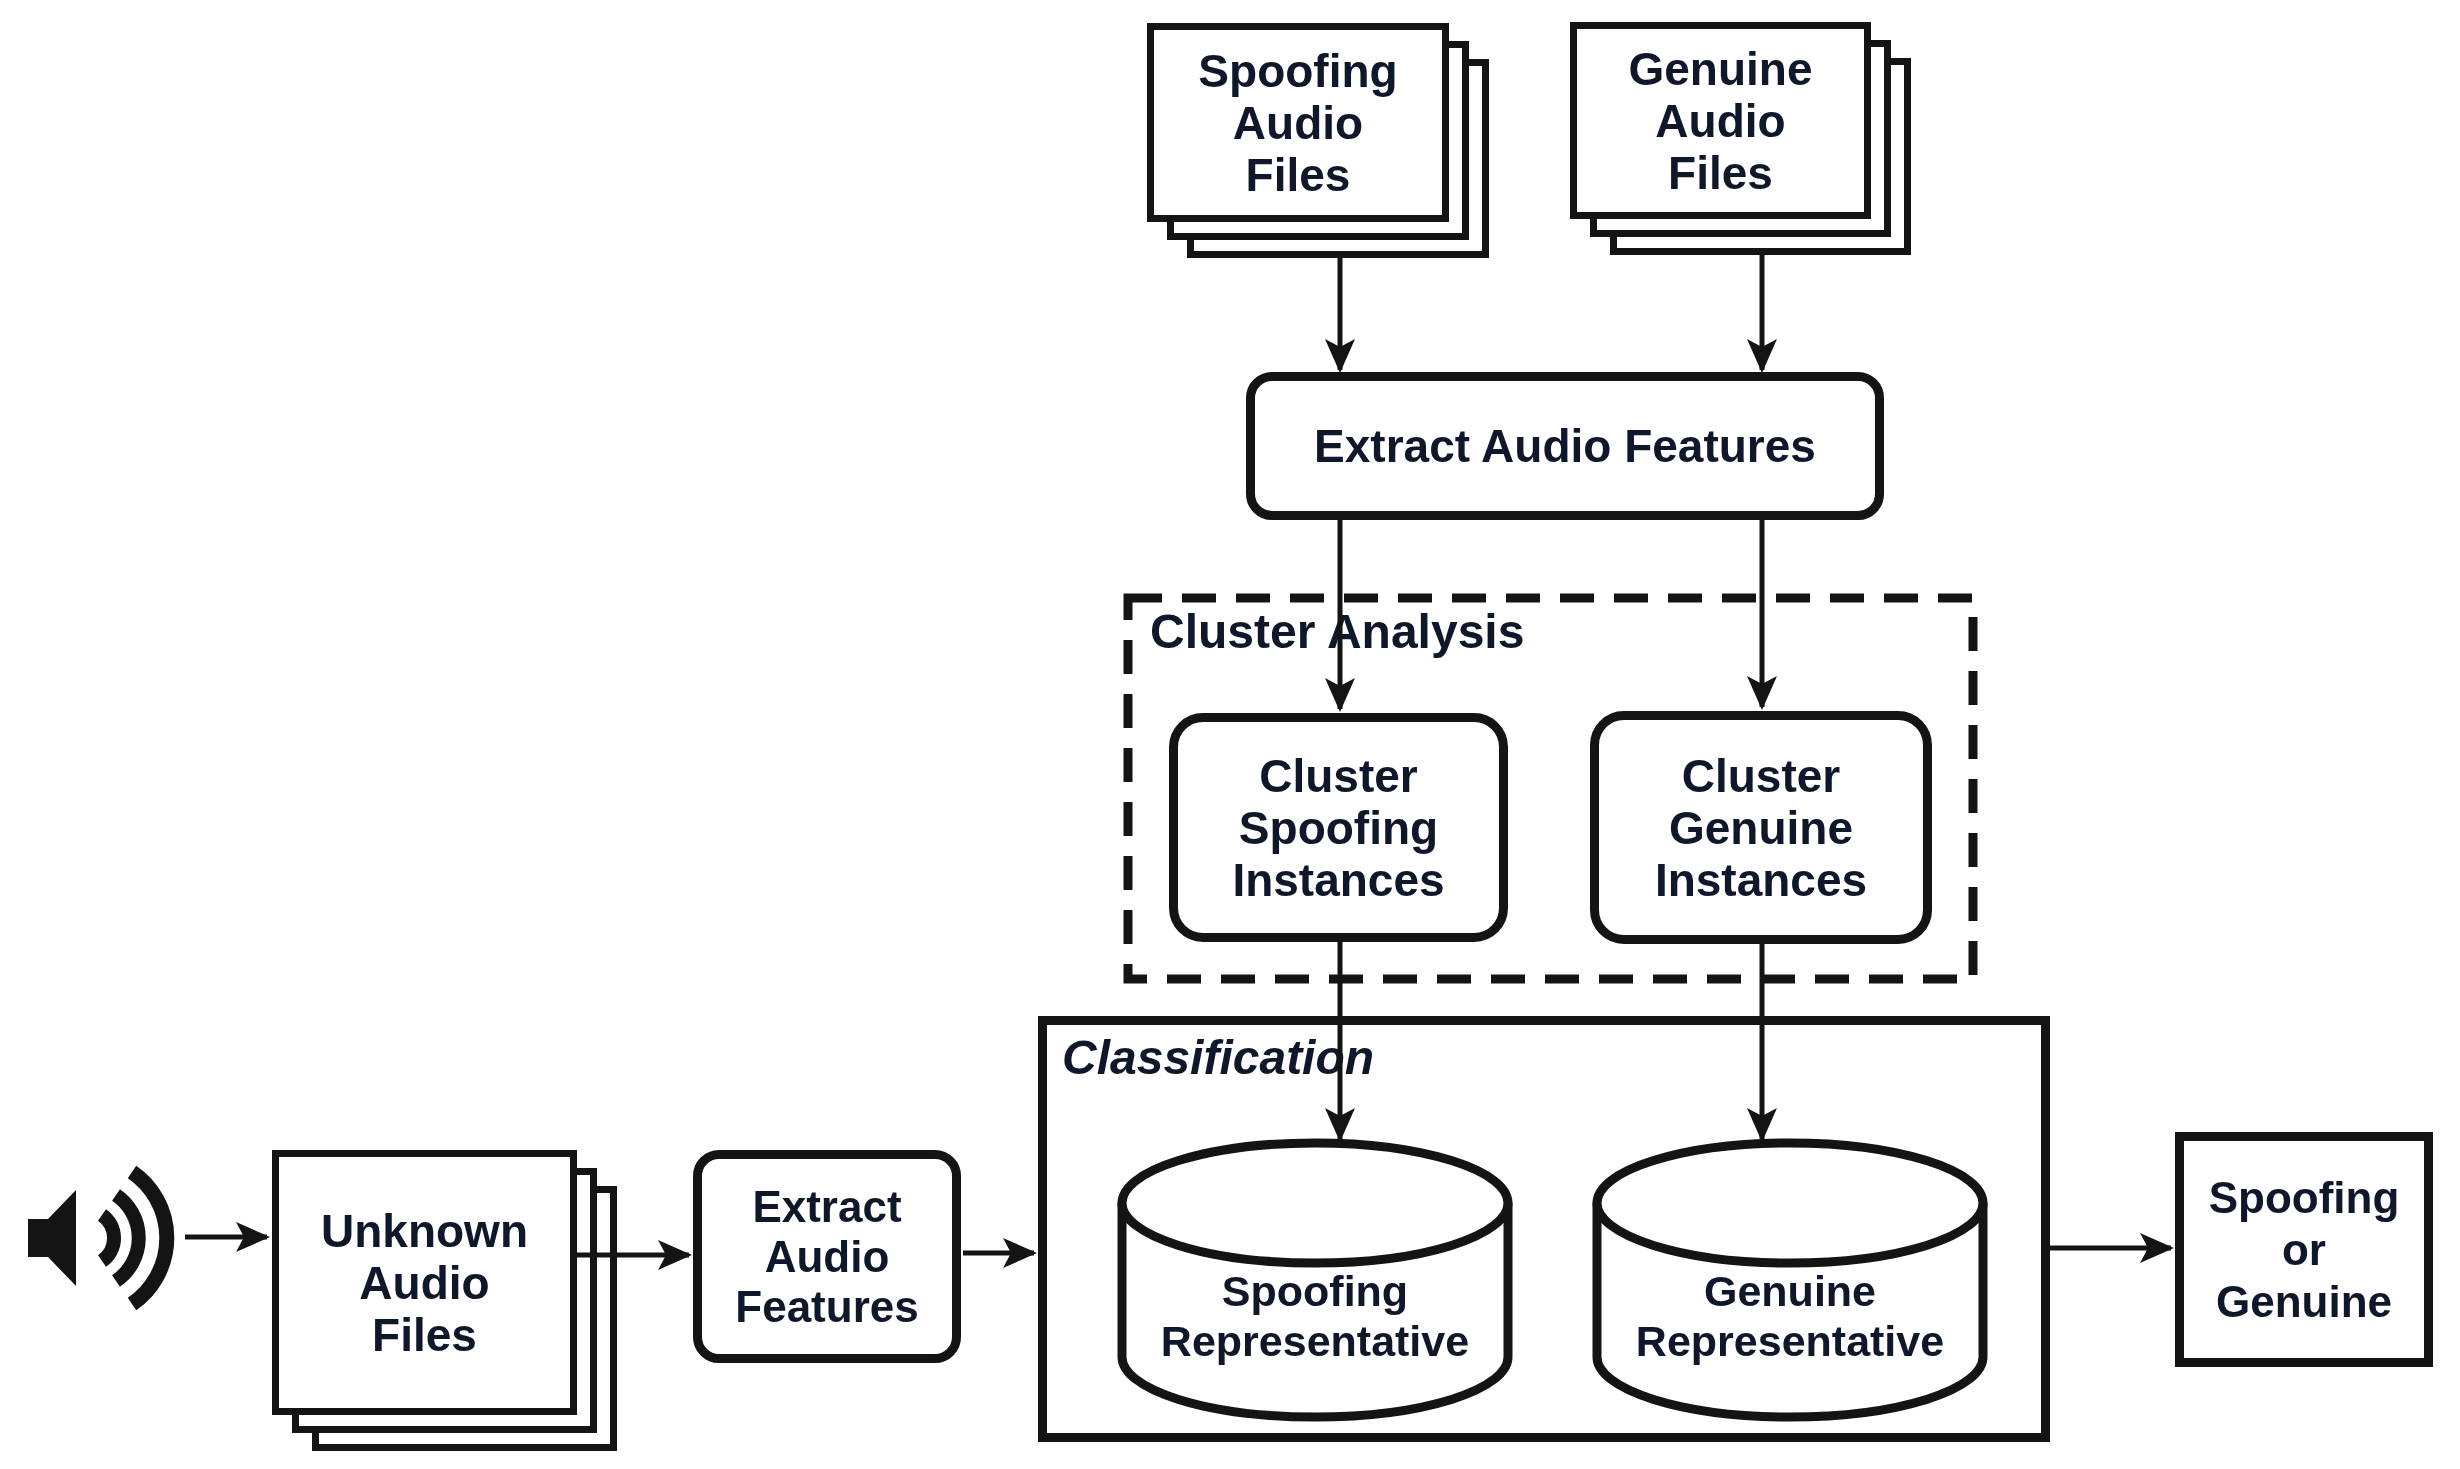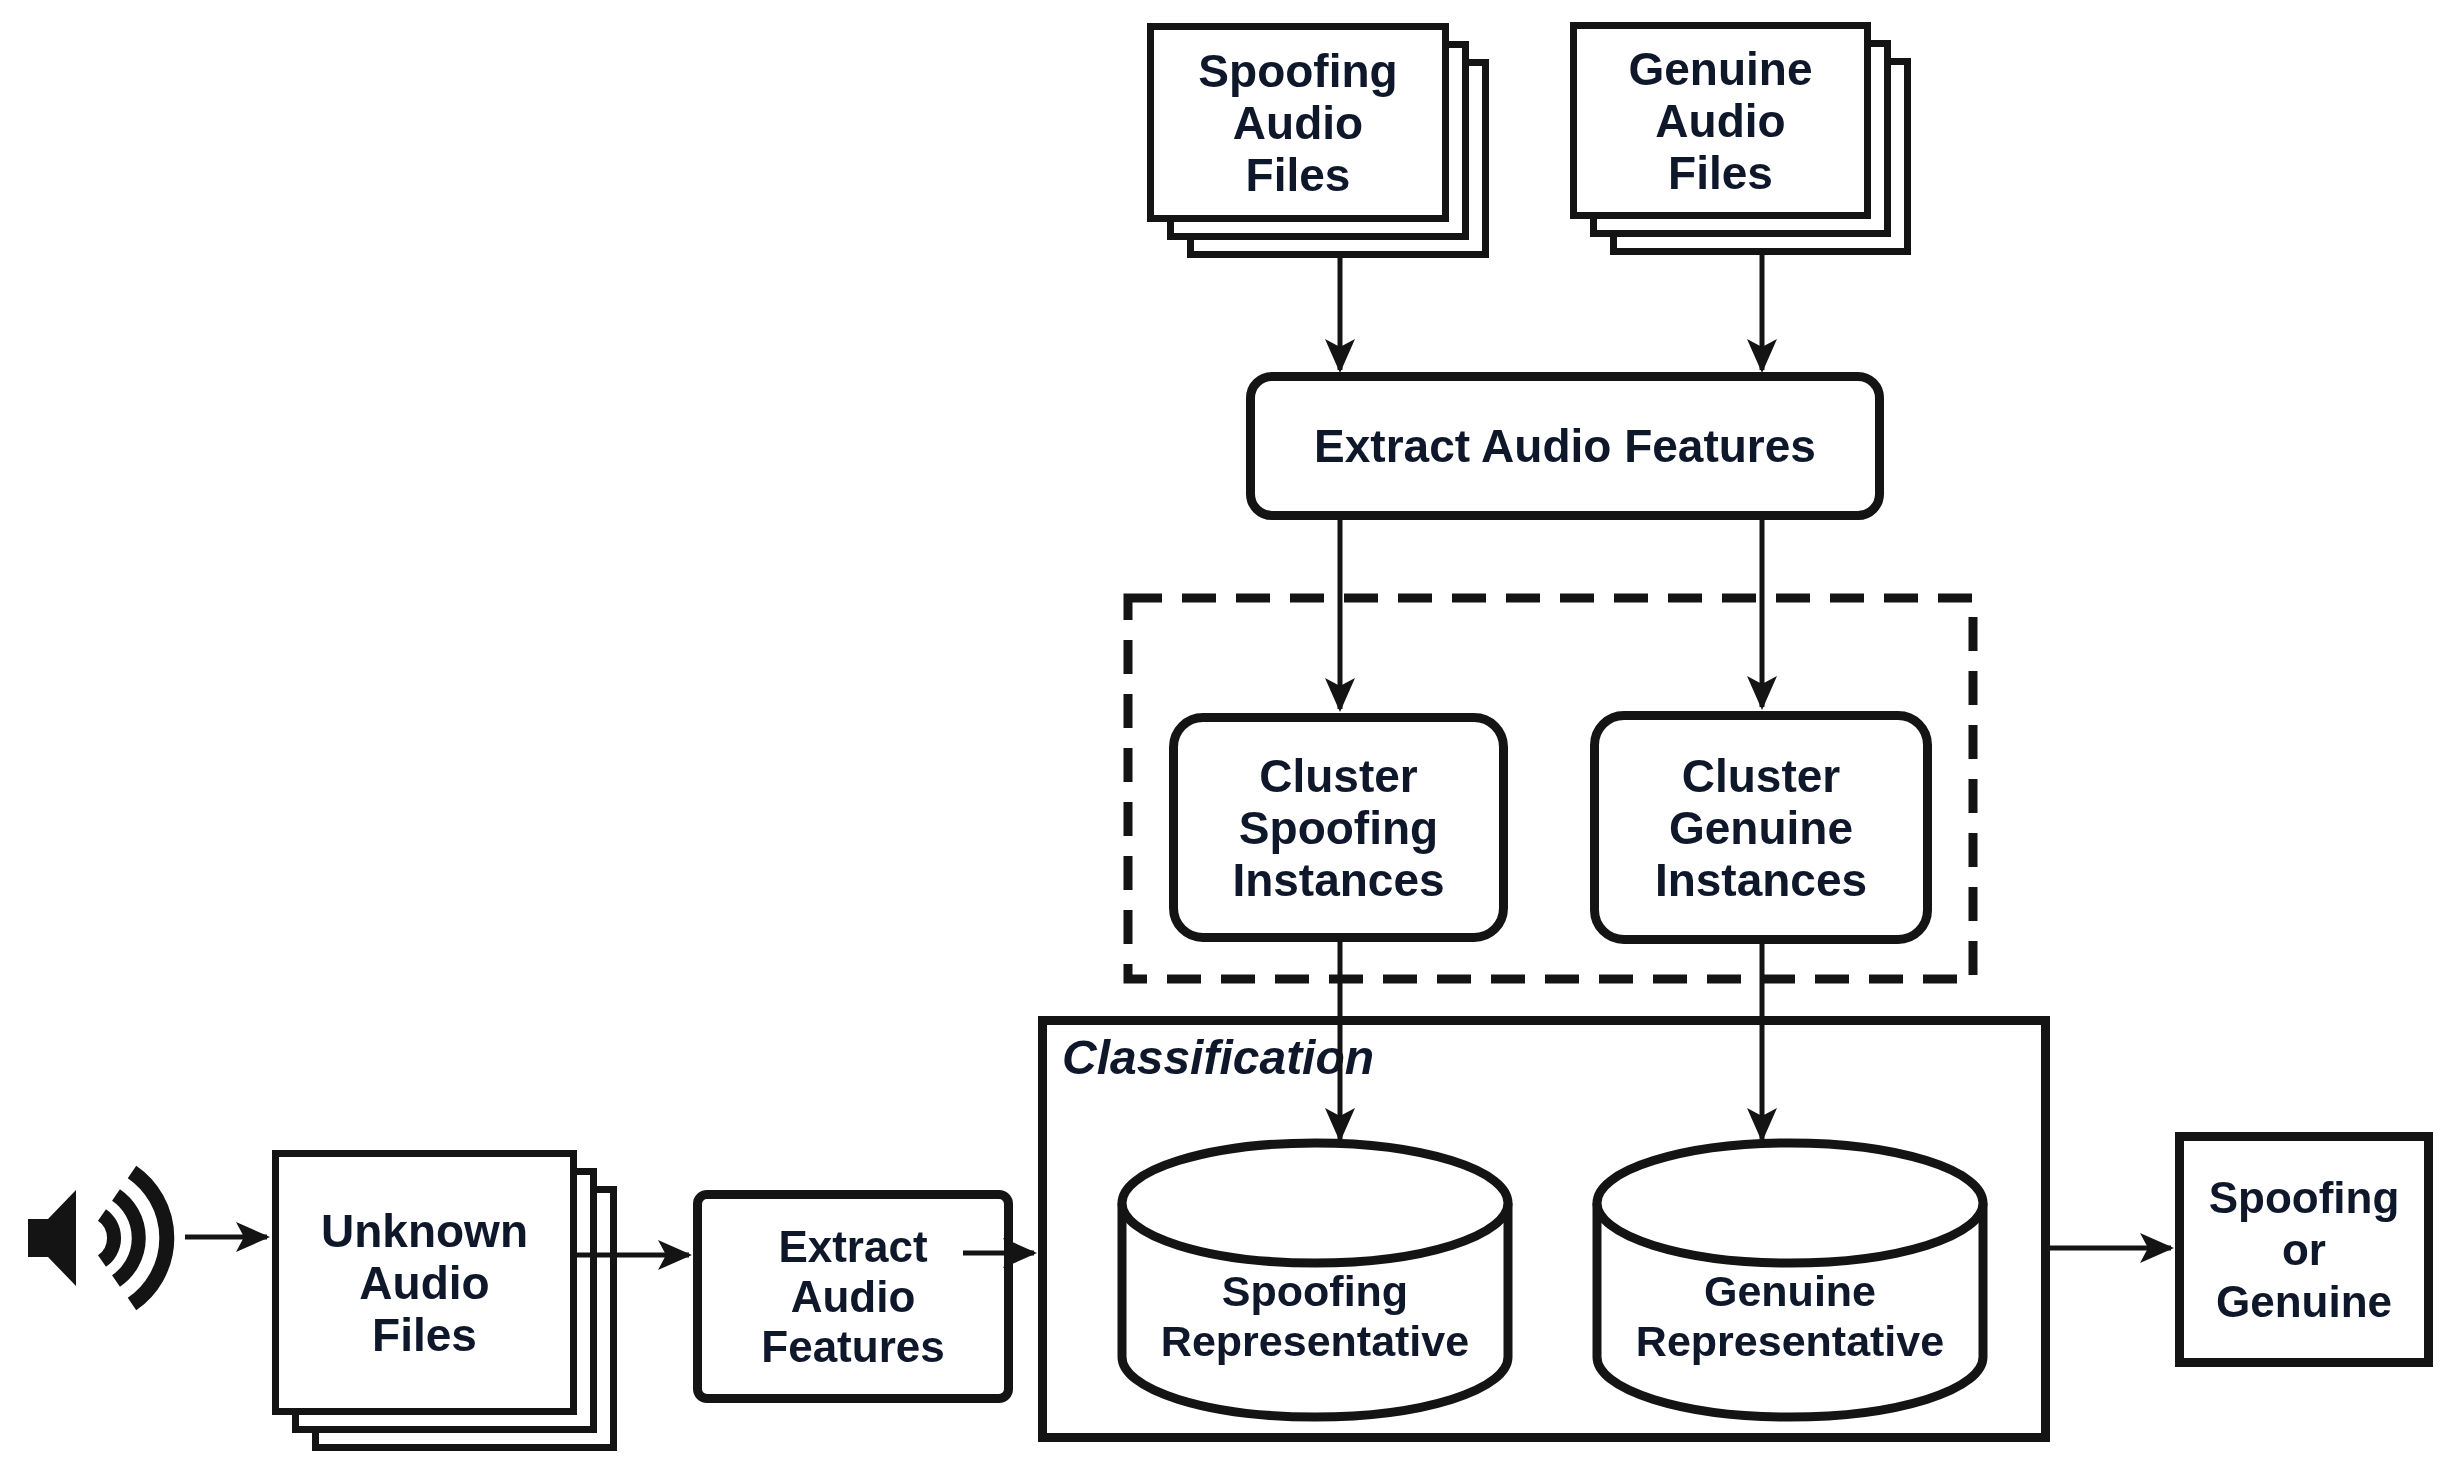--- a/index.html
+++ b/index.html
@@ -53,20 +53,21 @@
 Files</div>
 
   <div class="stack-layer" style="left:1610px;top:58px;width:301px;height:197px;"></div>
   <div class="stack-layer" style="left:1590px;top:40px;width:301px;height:197px;"></div>
   <div class="node stack-front" style="left:1570px;top:22px;width:301px;height:197px;">Genuine
 Audio
 Files</div>
 
   <div class="node" style="left:1246px;top:372px;width:638px;height:148px;border-radius:26px;">Extract Audio Features</div>
 
+  <div class="floating-label" style="left:1150px;top:606px;">Cluster Analysis</div>
   <div class="node rounded" style="left:1169px;top:713px;width:339px;height:229px;border-radius:34px;">Cluster
 Spoofing
 Instances</div>
   <div class="node rounded" style="left:1590px;top:711px;width:342px;height:233px;border-radius:34px;">Cluster
 Genuine
 Instances</div>
 
   <div class="frame" style="left:1038px;top:1016px;width:1012px;height:426px;"></div>
   <div class="floating-label" style="left:1062px;top:1032px;font-style:italic;">Classification</div>
 
@@ -74,21 +75,21 @@
 Representative</div>
   <div class="db-label" style="left:1597px;top:1266px;width:386px;height:110px;">Genuine
 Representative</div>
 
   <div class="stack-layer" style="left:312px;top:1186px;width:305px;height:265px;"></div>
   <div class="stack-layer" style="left:292px;top:1168px;width:305px;height:265px;"></div>
   <div class="node stack-front" style="left:272px;top:1150px;width:305px;height:265px;">Unknown
 Audio
 Files</div>
 
-  <div class="node" style="left:693px;top:1150px;width:320px;height:213px;border-radius:14px;font-size:44px;line-height:50px;margin-top:40px;">Extract
+  <div class="node" style="left:693px;top:1150px;width:268px;height:213px;border-radius:26px;font-size:44px;line-height:50px;">Extract
 Audio
 Features</div>
 
   <div class="node" style="left:2175px;top:1132px;width:258px;height:235px;font-size:44px;line-height:52px;">Spoofing
 or
 Genuine</div>
 
   <svg class="layer overlay" viewBox="0 0 2460 1469">
     <defs>
       <marker id="ah" markerUnits="userSpaceOnUse" markerWidth="40" markerHeight="32" refX="33" refY="16" orient="auto">

